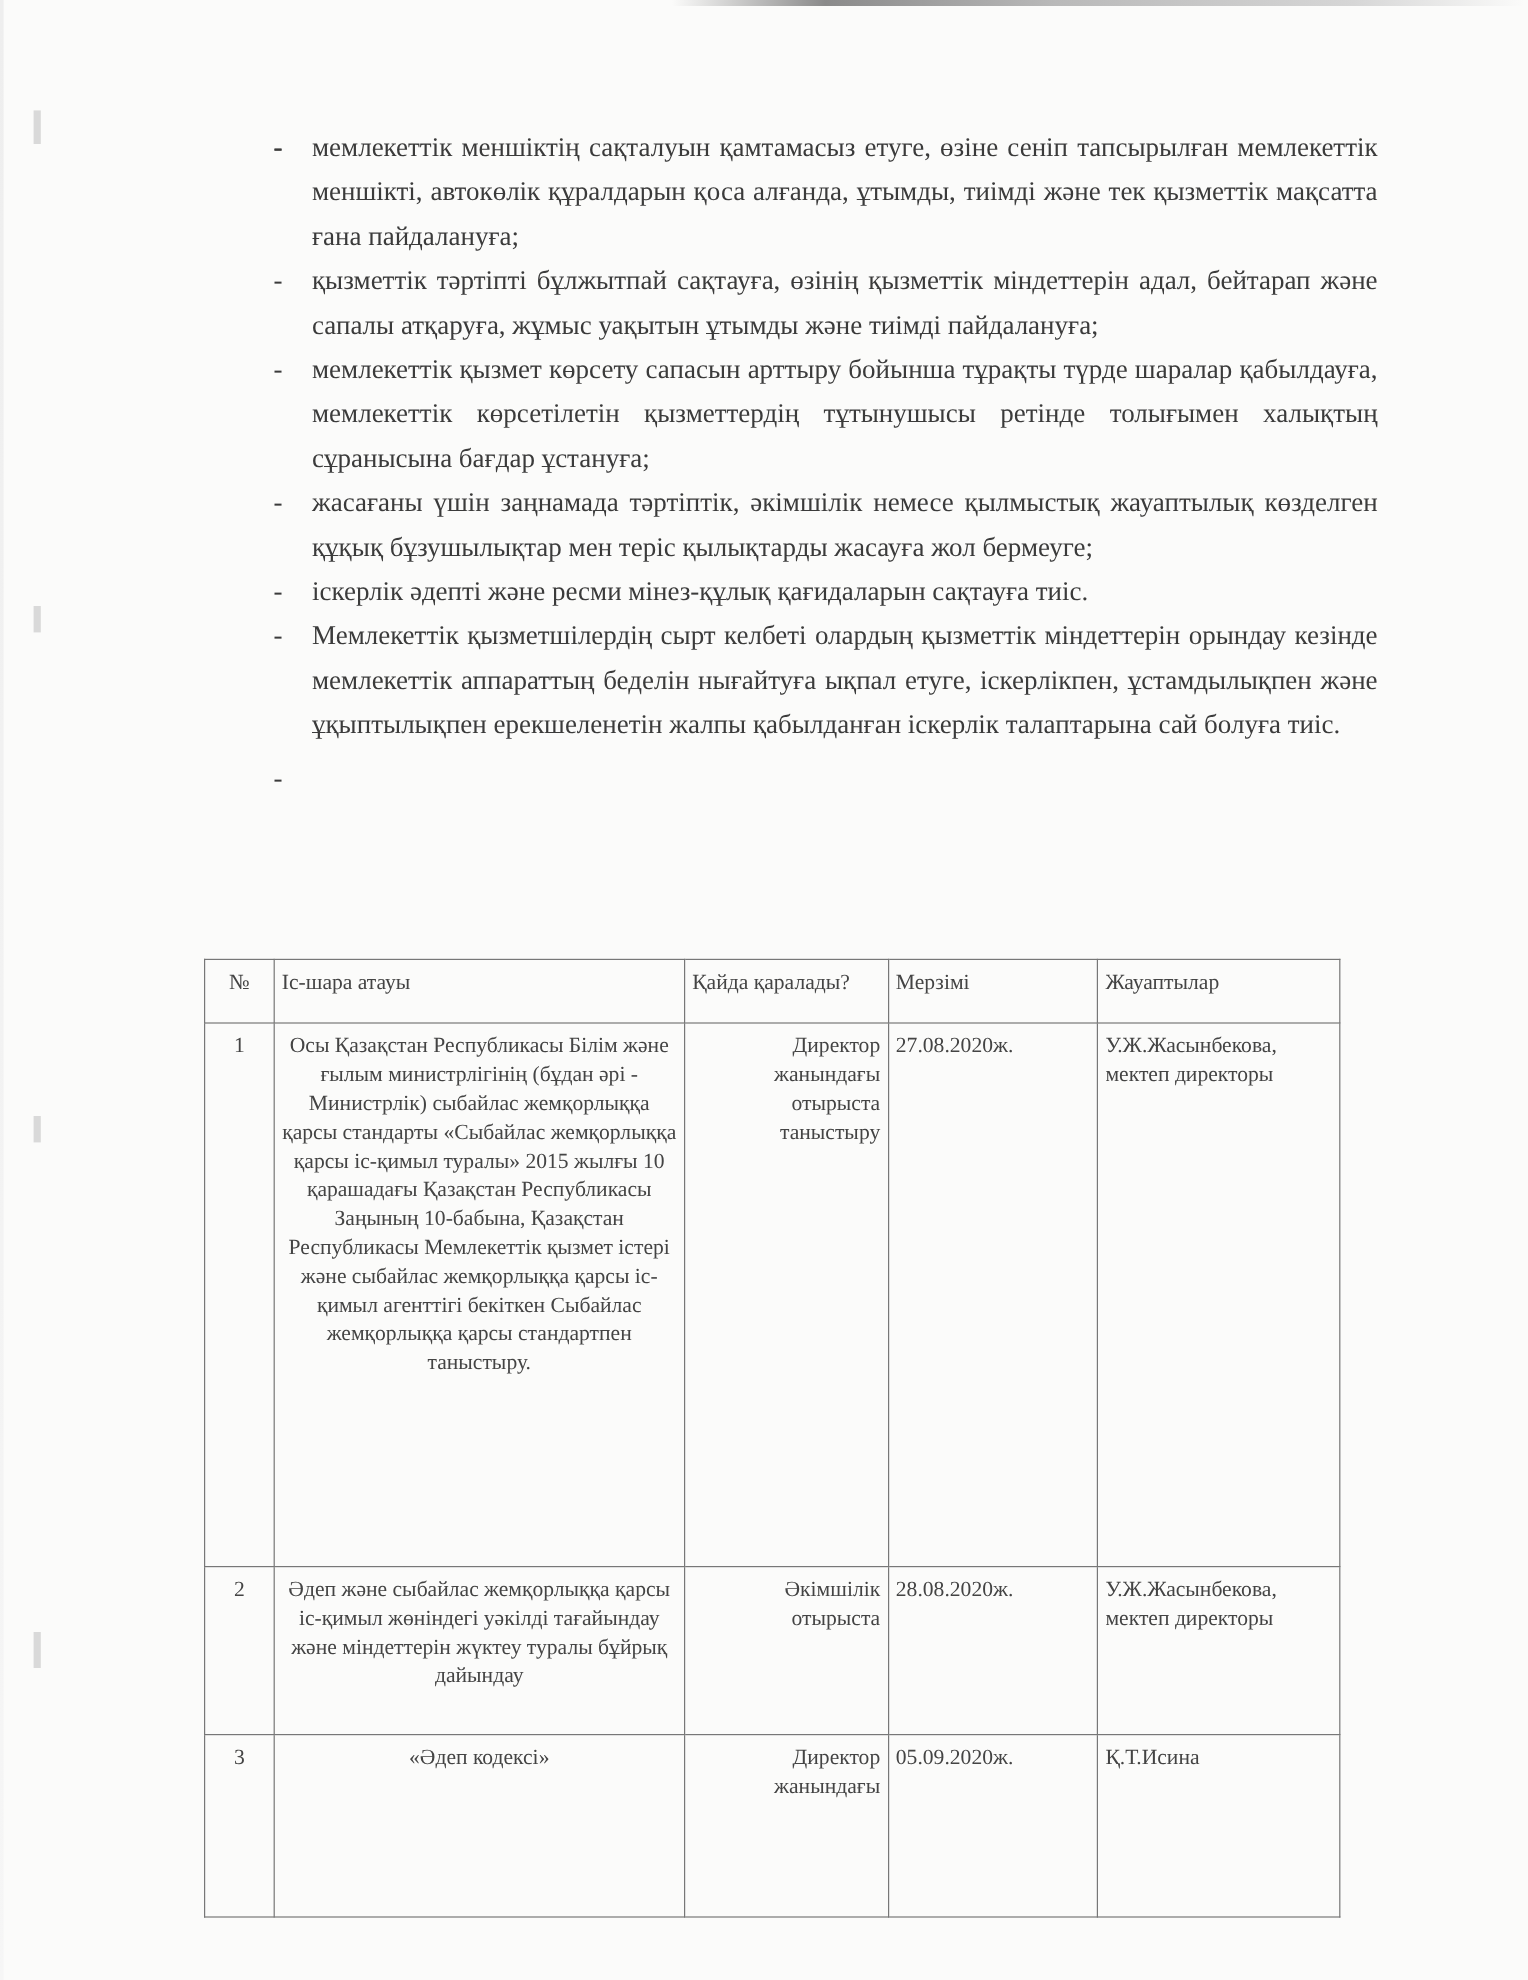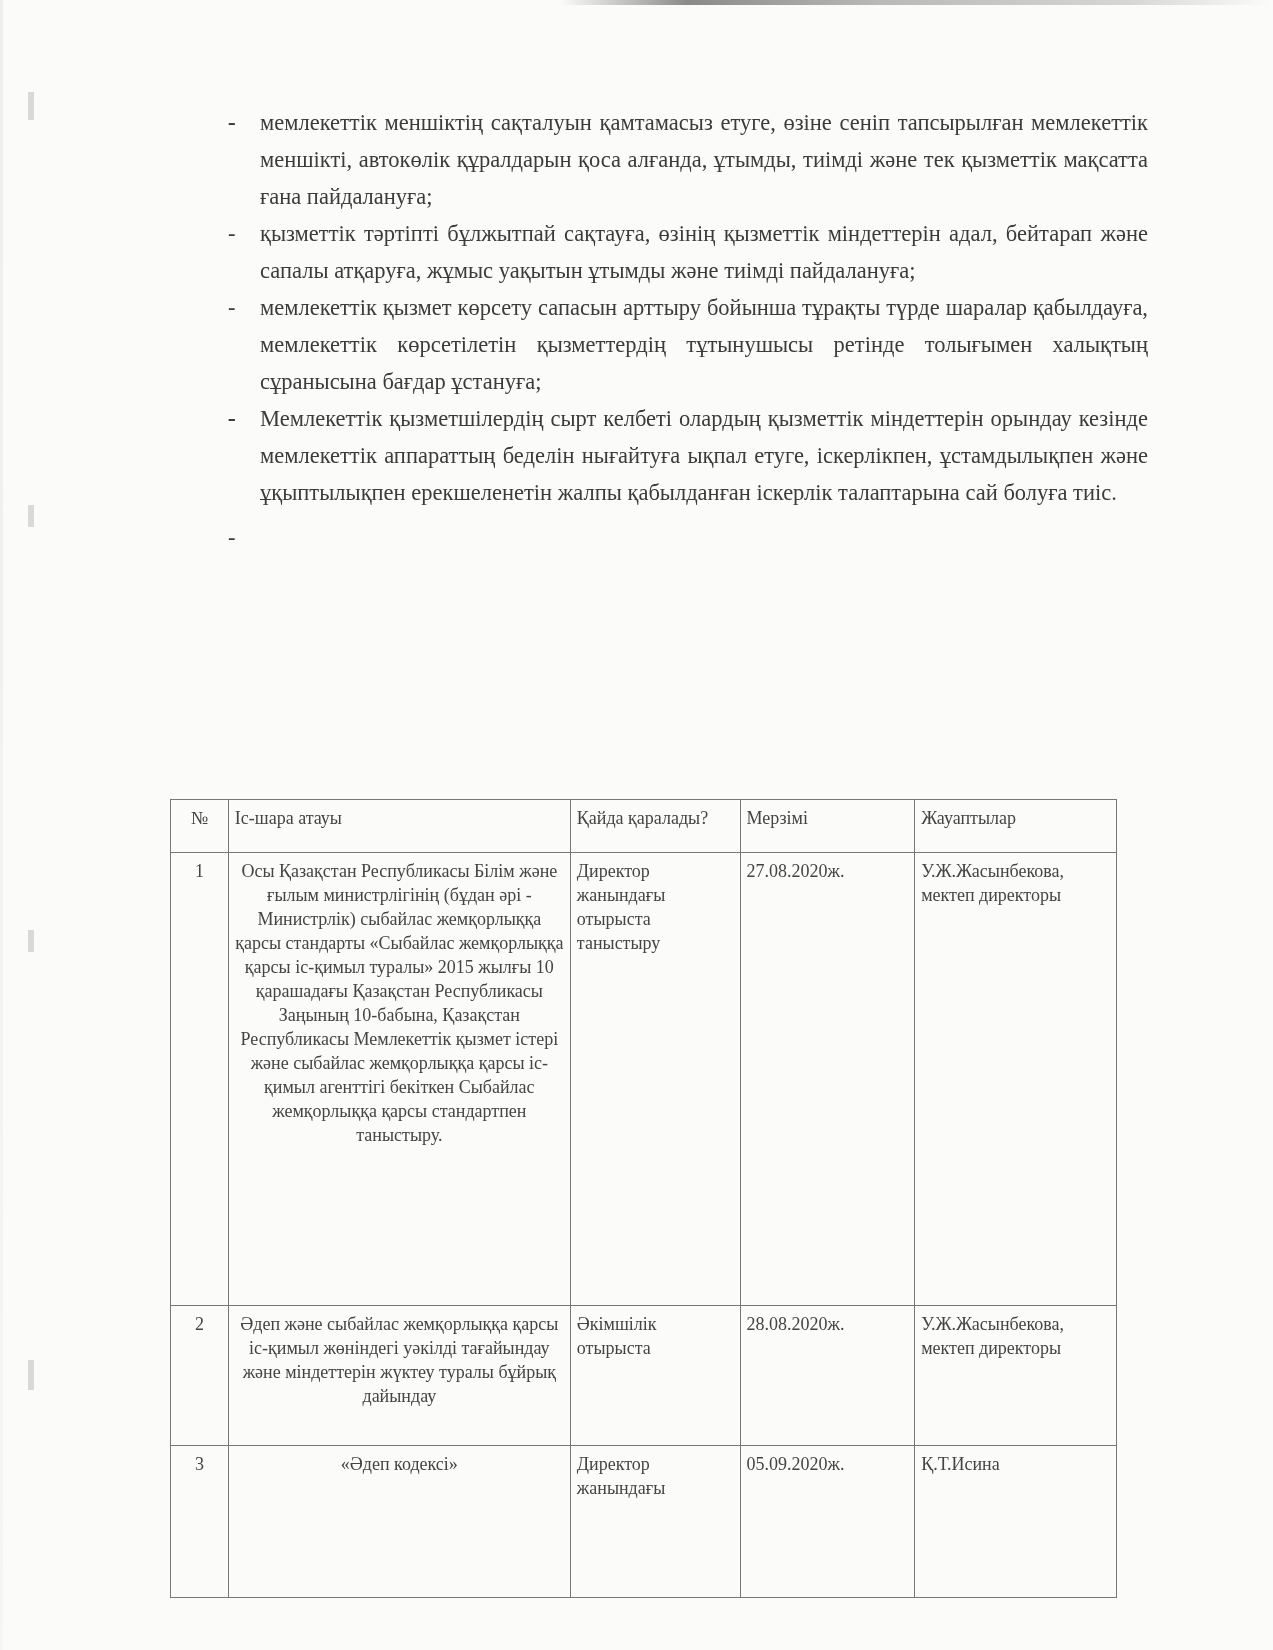--- a/index.html
+++ b/index.html
@@ -35,21 +35,21 @@
   table.plan td, table.plan th {
     border: 1.5px solid #777; vertical-align: top;
     padding: 6px 6px 4px 6px; font-weight: normal;
   }
   table.plan th { text-align: left; }
   .c-num { width: 45px; text-align: center !important; }
   .c-name { width: 330px; text-align: center; }
   .c-where { width: 157px; margin-left: 10px; }
   .c-date { width: 162px; }
   .c-resp { width: 189px; }
-  .center { text-align: left; }
+  .center { text-align: right; }
   th.c-name { text-align: center; padding-right: 30px; }
 </style>
 </head>
 <body>
 
 <div class="scan-top"></div>
 <div class="scan-left"></div>
 <div class="margin-mark" style="left:28px;top:92px;height:28px;"></div>
 <div class="margin-mark" style="left:28px;top:505px;height:22px;"></div>
 <div class="margin-mark" style="left:28px;top:930px;height:22px;"></div>
@@ -66,23 +66,25 @@
   <div class="bullet">
     <span class="dash">-</span>
     <span class="txt">қызметтік тәртіпті бұлжытпай сақтауға, өзінің қызметтік міндеттерін адал, бейтарап және сапалы атқаруға, жұмыс уақытын ұтымды және тиімді пайдалануға;</span>
   </div>
   <div class="bullet">
     <span class="dash">-</span>
     <span class="txt">мемлекеттік қызмет көрсету сапасын арттыру бойынша тұрақты түрде шаралар қабылдауға, мемлекеттік көрсетілетін қызметтердің тұтынушысы ретінде толығымен халықтың сұранысына бағдар ұстануға;</span>
   </div>
   <div class="bullet">
     <span class="dash">-</span>
+    <span class="txt">жасағаны үшін заңнамада тәртіптік, әкімшілік немесе қылмыстық жауаптылық көзделген құқық бұзушылықтар мен теріс қылықтарды жасауға жол бермеуге;</span>
   </div>
   <div class="bullet">
     <span class="dash">-</span>
+    <span class="txt">іскерлік әдепті және ресми мінез-құлық қағидаларын сақтауға тиіс.</span>
   </div>
   <div class="bullet">
     <span class="dash">-</span>
     <span class="txt">Мемлекеттік қызметшілердің сырт келбеті олардың қызметтік міндеттерін орындау кезінде мемлекеттік аппараттың беделін нығайтуға ықпал етуге, іскерлікпен, ұстамдылықпен және ұқыптылықпен ерекшеленетін жалпы қабылданған іскерлік талаптарына сай болуға тиіс.</span>
   </div>
   <div class="bullet stray">
     <span class="dash">-</span>
     <span class="txt"></span>
   </div>
 </div>

